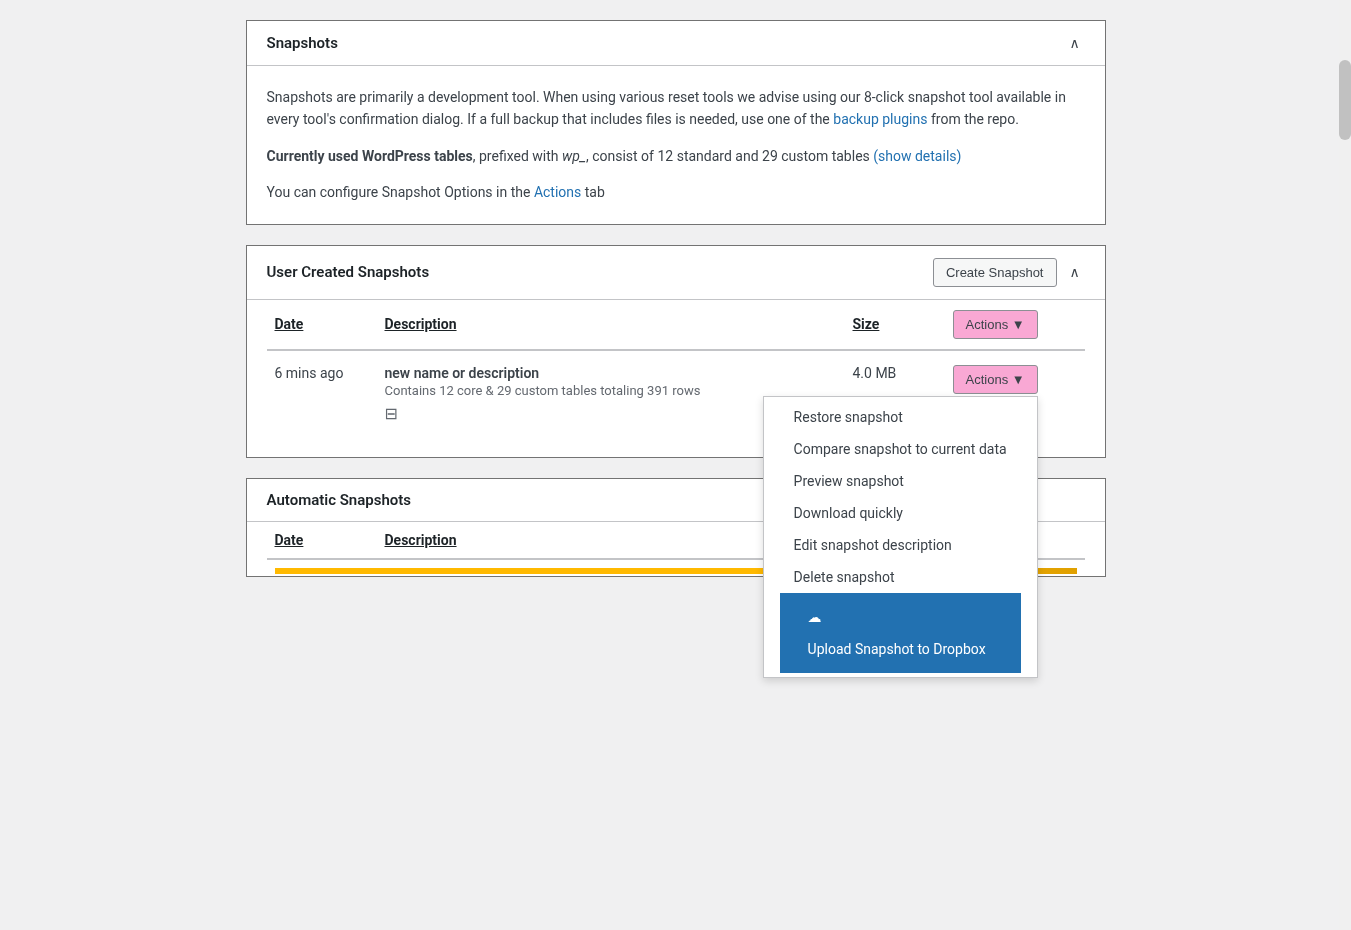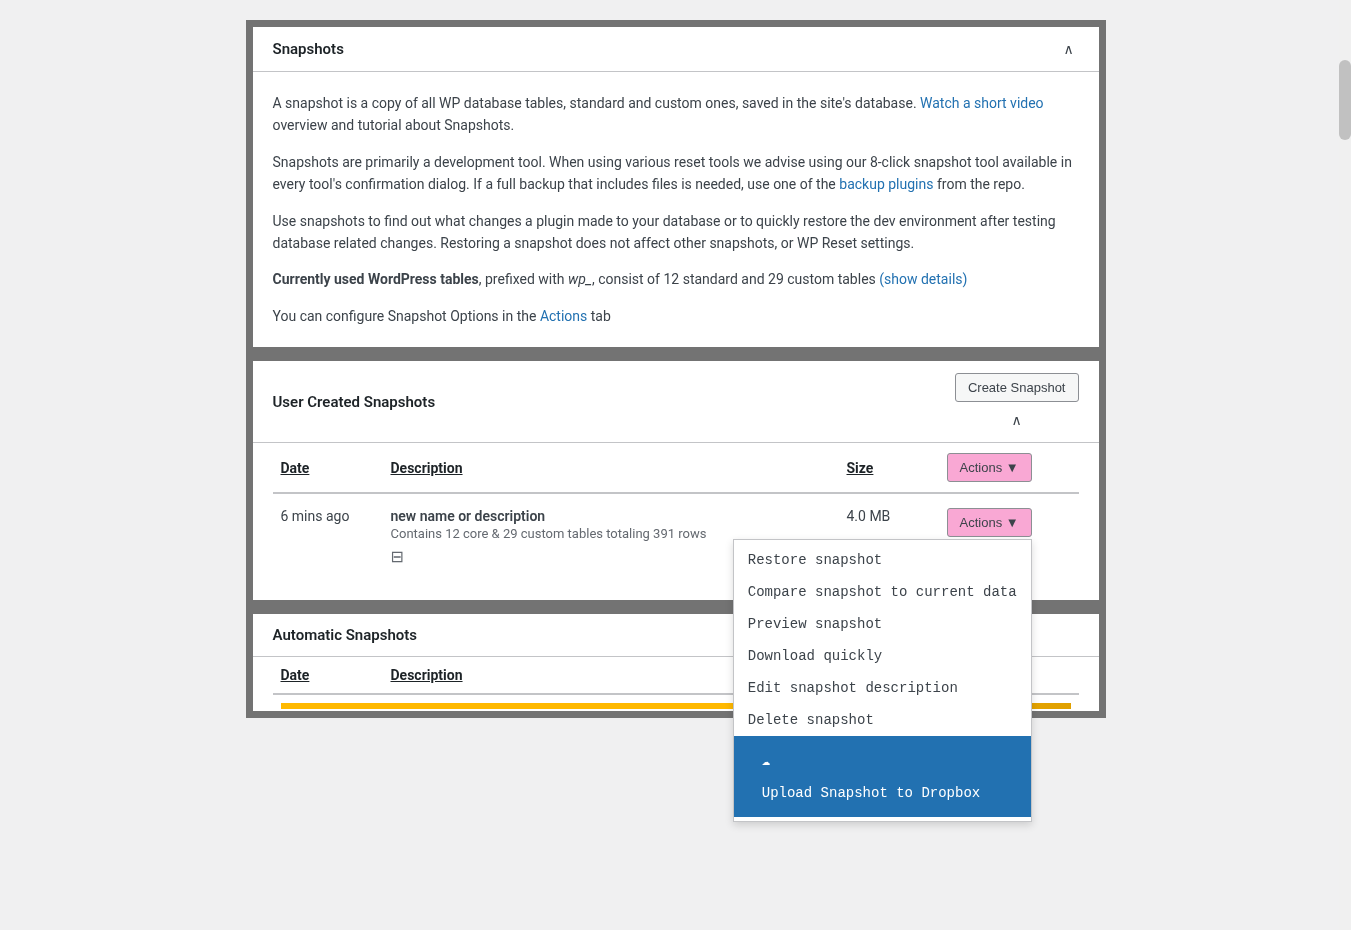--- a/index.html
+++ b/index.html
@@ -17,21 +17,22 @@
       padding: 20px 40px;
     }
     .content-area {
       width: 860px;
       max-width: 100%;
     }
 
     
     .card {
       background: #fff;
-      border: 7px solid #737373;
+      border: 1px solid #737373;
+      margin-bottom: 20px;
     }
     .card-header {
       display: flex;
       align-items: center;
       justify-content: space-between;
       padding: 12px 20px;
       border-bottom: 1px solid #c3c4c7;
     }
     .card-title {
       font-size: 15px;
@@ -151,22 +152,21 @@
     .dropdown-menu {
       position: absolute;
       right: 0;
       top: calc(100% + 2px);
       background: #fff;
       border: 1px solid #c3c4c7;
       box-shadow: 0 3px 8px rgba(0,0,0,0.15);
       min-width: 230px;
       z-index: 1000;
       list-style: none;
-      padding: 4px 0;
-      font-family: Liberation Mono, monospace;
+      padding: 4px 16px;
     }
     .dropdown-menu li {
       padding: 0;
     }
     .dropdown-menu li a,
     .dropdown-menu li span {
       display: block;
       padding: 8px 14px;
       font-size: 14px;
       color: #3c434a;
@@ -181,21 +181,20 @@
     }
     .dropdown-menu li .dropbox-icon {
       margin-right: 6px;
     }
 
     
     .header-actions {
       display: flex;
       align-items: center;
       gap: 8px;
-      flex-direction: column;
     }
 
     
     .scrollbar-track {
       position: fixed;
       right: 0;
       top: 0;
       width: 12px;
       height: 100%;
       background: #f0f0f0;
@@ -223,28 +222,23 @@
 <div class="page-wrapper">
   <div class="content-area">
 
     <div class="card">
       <div class="card-header">
         <span class="card-title">Snapshots</span>
         <span class="chevron-icon">∧</span>
       </div>
       <div class="card-body">
         <p>
-          <span>A snapshot is a copy of all WP database tables, standard and custom ones, saved in the site's database.</span>
-          <a href="#">Watch a short video</a><span> overview and tutorial about Snapshots.</span>
-        </p>
-        <p>
           <span>Snapshots are primarily a development tool. When using various reset tools we advise using our 8-click snapshot tool available in every tool's confirmation dialog. If a full backup that includes files is needed, use one of the</span>
           <a href="#">backup plugins</a><span> from the repo.</span>
         </p>
-        <p>Use snapshots to find out what changes a plugin made to your database or to quickly restore the dev environment after testing database related changes. Restoring a snapshot does not affect other snapshots, or WP Reset settings.</p>
         <p>
           <strong>Currently used WordPress tables</strong><span>, prefixed with </span><em>wp_</em><span>, consist of 12 standard and 29 custom tables</span> <a href="#">(show details)</a>
         </p>
         <p>
           <span>You can configure Snapshot Options in the </span><a href="#">Actions</a><span> tab</span>
         </p>
       </div>
     </div>
 
     <div class="card">

